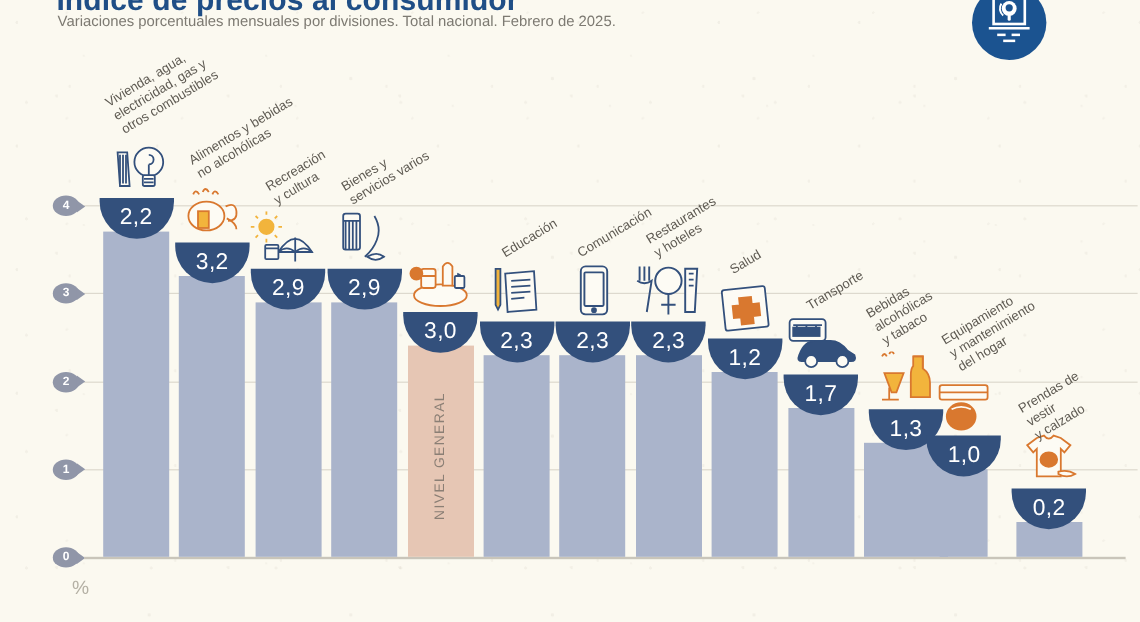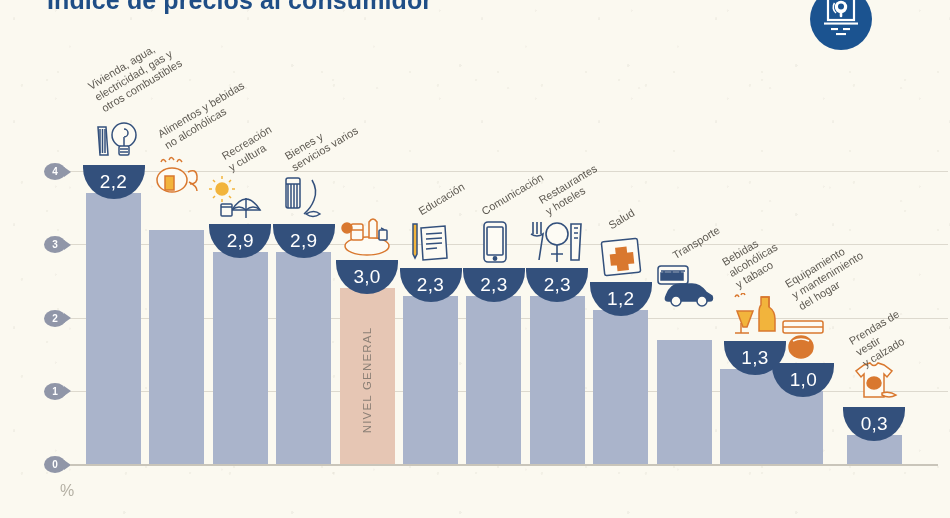--- a/index.html
+++ b/index.html
@@ -113,20 +113,21 @@
     z-index: 5;
   }
 </style>
 </head>
 <body>
 
 <div class="paper-texture"></div>
 
 <div class="header">
   <div class="title">Índice de precios al consumidor</div>
+  <div class="subtitle">Variaciones porcentuales mensuales por divisiones. Total nacional. Febrero de 2025.</div>
   <div class="logo">
     <svg width="40" height="42" viewBox="0 0 40 42">
       <rect x="7" y="1" width="26" height="22" fill="none" stroke="#ffffff" stroke-width="2.2"></rect>
       <circle cx="20" cy="10" r="6.2" fill="#ffffff"></circle>
       <path d="M20 10 L20 19" stroke="#ffffff" stroke-width="2.6" stroke-linecap="round"></path>
       <path d="M13.5 6 A7.5 7.5 0 0 0 15 16" fill="none" stroke="#ffffff" stroke-width="1.6"></path>
       <circle cx="20" cy="9.5" r="3" fill="#1b5390"></circle>
       <rect x="3" y="25.5" width="34" height="2.1" fill="#ffffff"></rect>
       <rect x="10" y="31" width="7" height="2.1" fill="#ffffff"></rect>
       <rect x="22" y="31" width="7" height="2.1" fill="#ffffff"></rect>
@@ -173,20 +174,21 @@
           <svg width="64" height="48" viewBox="0 0 64 48">
       <g stroke="#d9782f" stroke-width="1.5" fill="#fdfbf4">
         <path d="M16 8 q2 -5 5 0 M24 6 q2 -5 5 0 M32 8 q2 -5 5 0" fill="none"></path>
         <ellipse cx="27" cy="26" rx="15" ry="12"></ellipse>
         <rect x="20" y="22" width="9" height="14" fill="#f2b43c"></rect>
         <path d="M43 18 q8 -4 9 4 q1 8 -7 8" fill="#fdfbf4"></path>
         <path d="M44 28 q8 4 8 9" fill="none"></path>
       </g>
           </svg>
         </div>
+        <div class="bowl" style="bottom: 228.24px;">3,2</div>
       </div>
       <div class="cat-label" style="left: 169.4px; top: 125.76px;">Alimentos y bebidas
 no alcohólicas</div>
       <div class="bar" style="left: 212.8px; width: 55px; height: 212.28px;">
         <div class="bar-rect" style="height: 212.28px;"></div>
         <div class="icon-wrap" style="bottom: 240.28px;">
           <svg width="64" height="48" viewBox="0 0 64 48">
       <g stroke="#33507c" stroke-width="1.5" fill="#fdfbf4">
         <circle cx="14" cy="13" r="6" fill="#f2b43c" stroke="#f2b43c"></circle>
         <path d="M14 3 L14 0 M14 23 L14 26 M4 13 L1 13 M24 13 L27 13 M7 6 L5 4 M21 6 L23 4 M7 20 L5 22 M21 20 L23 22" stroke="#f2b43c" fill="none"></path>
@@ -302,20 +304,21 @@
       <g stroke="#33507c" stroke-width="1.5" fill="#fdfbf4">
         <rect x="6" y="2" width="30" height="18" rx="3"></rect>
         <path d="M9 7 L33 7 M12 7 L12 16 M20 7 L20 16 M28 7 L28 16" fill="none"></path>
         <rect x="9" y="9" width="22" height="7" fill="#33507c" stroke="#33507c"></rect>
         <path d="M14 32 q4 -12 14 -12 l12 0 q8 0 14 8 l6 4 q2 5 -3 5 L16 37 q-4 0 -2 -5 Z" fill="#33507c" stroke="#33507c"></path>
         <circle cx="24" cy="37" r="5" fill="#fdfbf4" stroke="#33507c"></circle>
         <circle cx="50" cy="37" r="5" fill="#fdfbf4" stroke="#33507c"></circle>
       </g>
           </svg>
         </div>
+        <div class="bowl" style="bottom: 118.44px;">1,7</div>
       </div>
       <div class="cat-label" style="left: 676.6px; top: 248.56px;">Transporte</div>
       <div class="bar" style="left: 720px; width: 70px; height: 95.16px;">
         <div class="bar-rect" style="height: 95.16px;"></div>
         <div class="icon-wrap" style="bottom: 123.16px;">
           <svg width="64" height="48" viewBox="0 0 64 48">
       <g stroke="#d9782f" stroke-width="1.5" fill="#fdfbf4">
         <path d="M12 4 q2 -4 4 0 M18 2 q2 -4 4 0" fill="none"></path>
         <path d="M14 18 L30 18 L24 34 L20 34 Z" fill="#f2b43c"></path>
         <path d="M18 30 L18 40 M12 40 L26 40" fill="none"></path>
@@ -350,19 +353,19 @@
         <div class="bar-rect" style="height: 29.28px;"></div>
         <div class="icon-wrap" style="bottom: 57.28px;">
           <svg width="64" height="48" viewBox="0 0 64 48">
       <g stroke="#d9782f" stroke-width="1.5" fill="#fdfbf4">
         <path d="M22 6 L28 4 q4 5 8 0 L42 6 L50 12 L45 18 L42 15 L42 38 L22 38 L22 15 L19 18 L14 12 Z"></path>
         <ellipse cx="32" cy="24" rx="7" ry="6" fill="#d9782f" stroke="#d9782f"></ellipse>
         <path d="M40 34 q8 -2 14 2 q-7 4 -14 0 Z" fill="#fdfbf4"></path>
       </g>
           </svg>
         </div>
-        <div class="bowl" style="bottom: 23.28px;">0,3</div>
+        <div class="bowl" style="bottom: 23.28px;">0,2</div>
       </div>
       <div class="cat-label" style="left: 866.8px; top: 330.72px;">Prendas de vestir
 y calzado</div>
     </div>
   <div class="pct">%</div>
 </div>
 
 </body></html>

